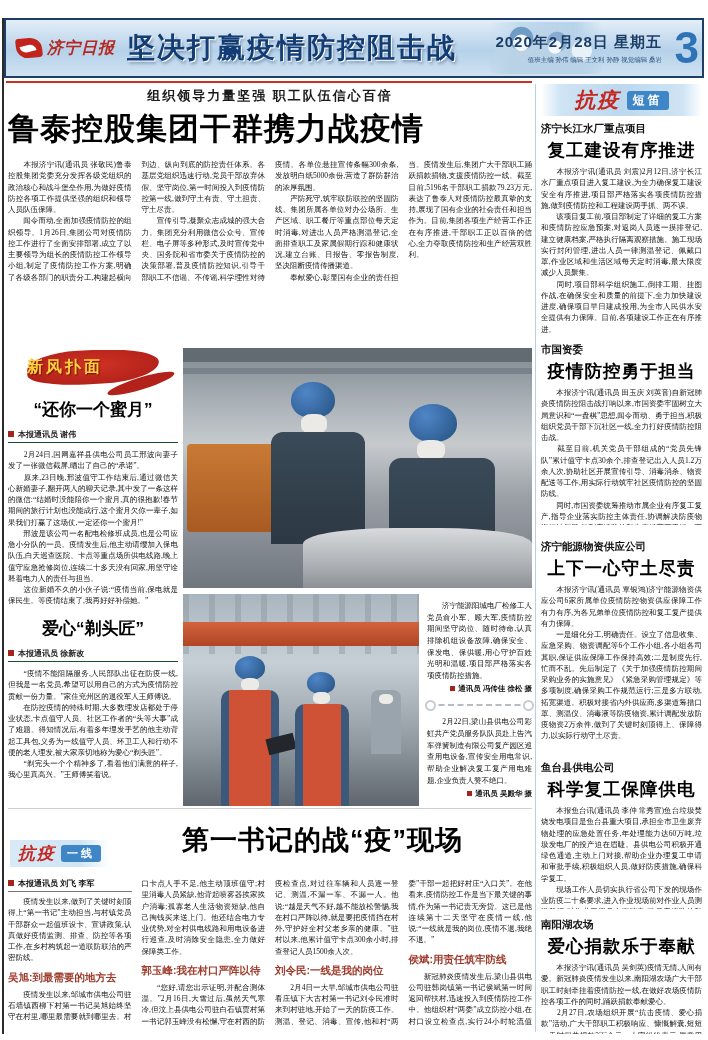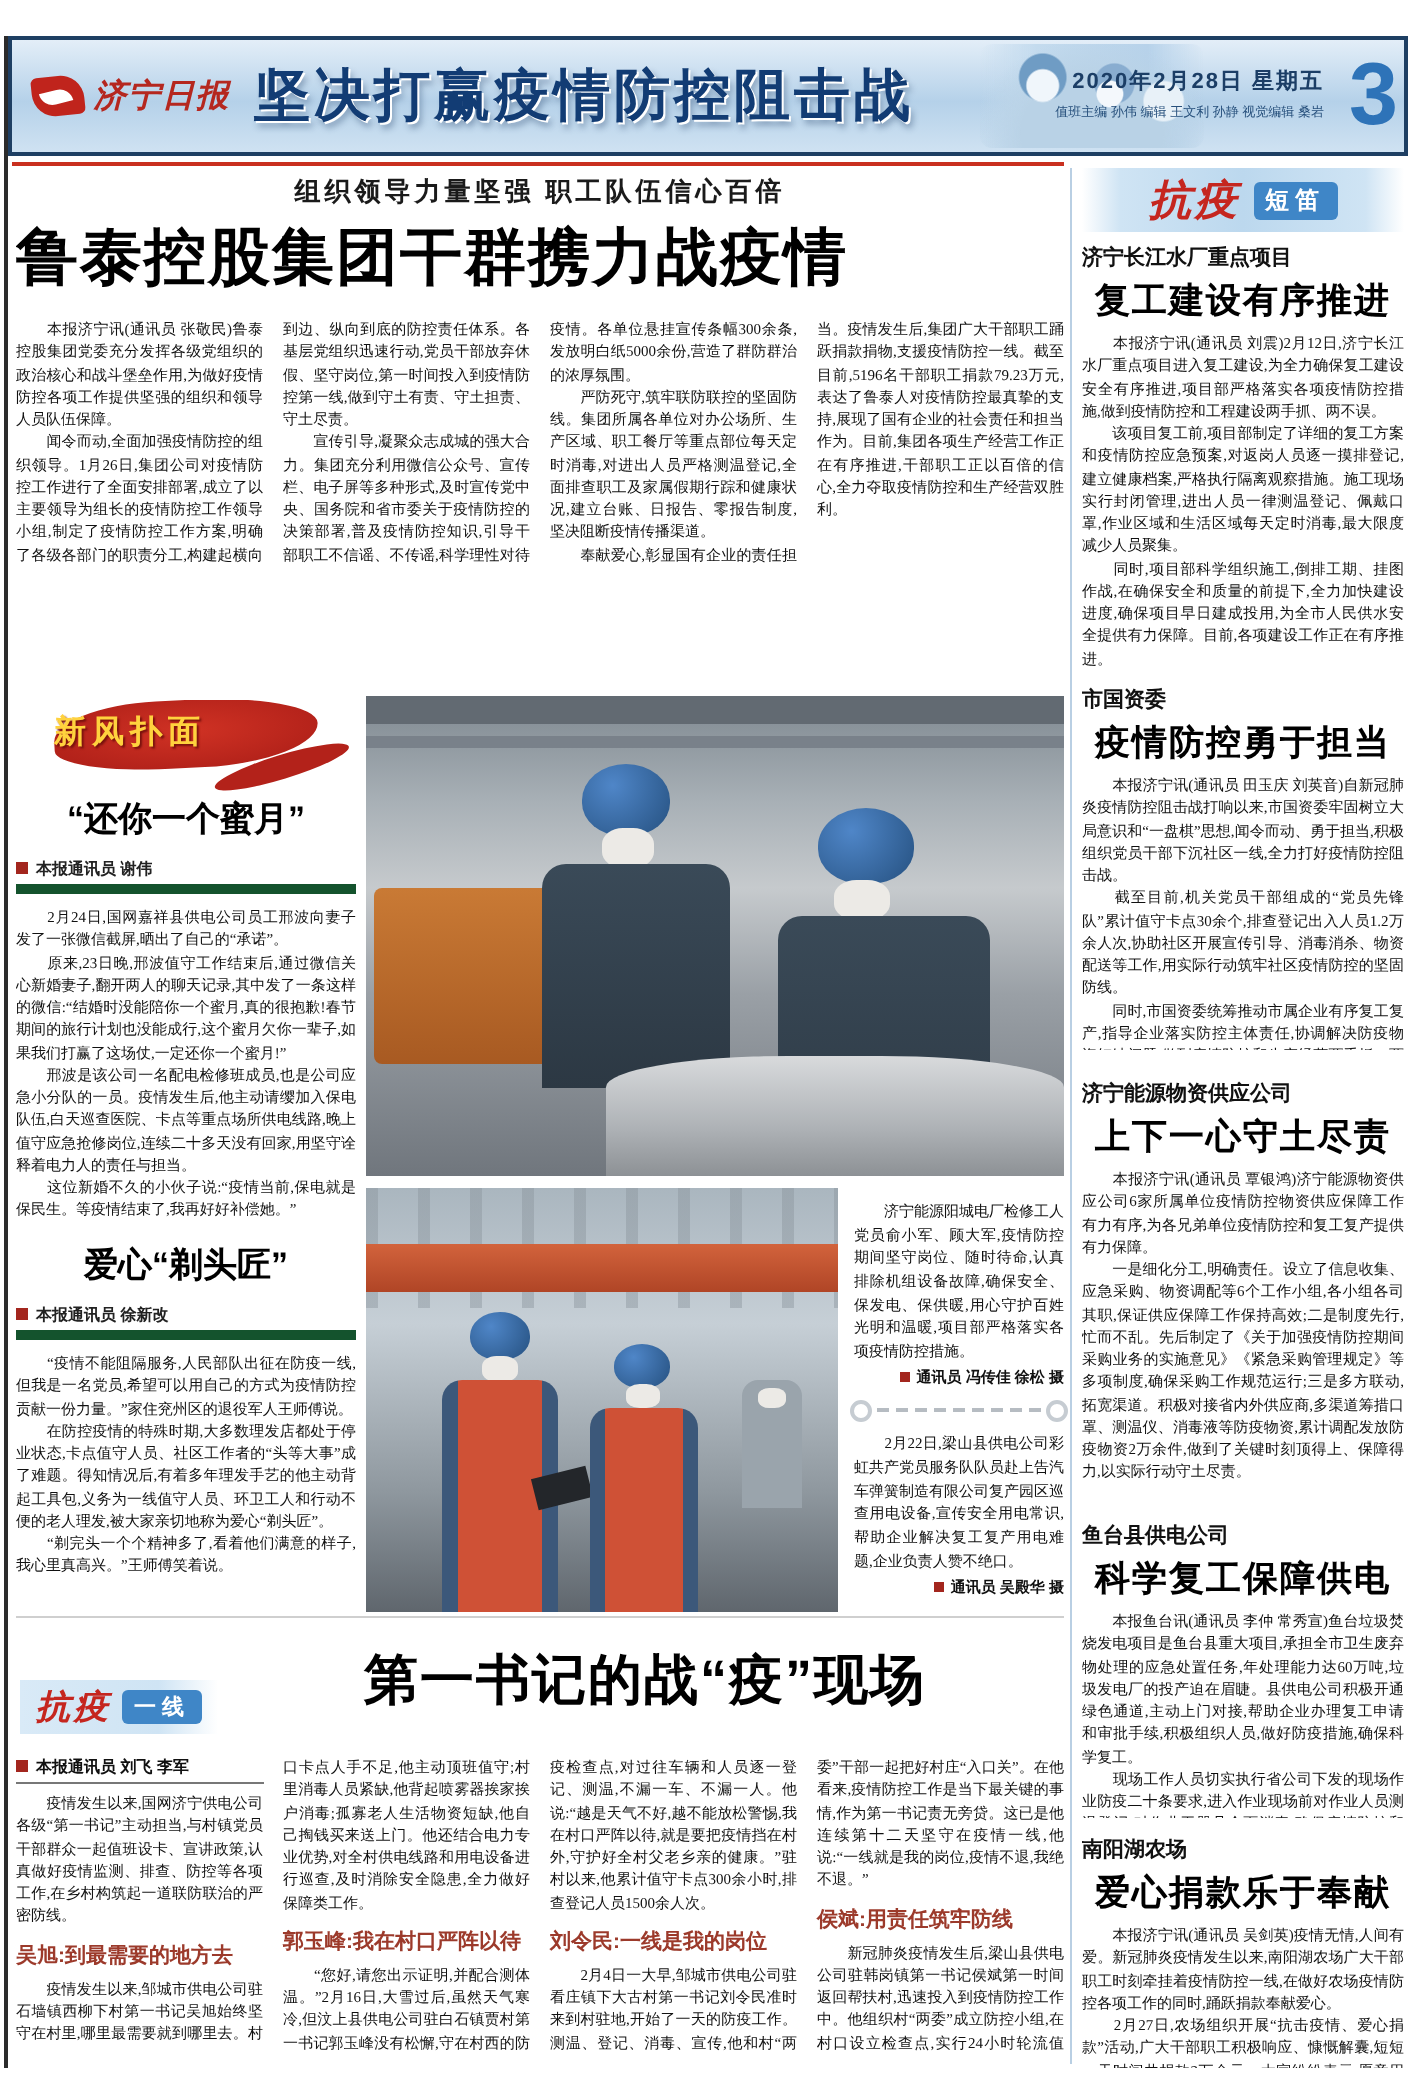--- a/index.html
+++ b/index.html
@@ -27,21 +27,21 @@
       radial-gradient(circle at 28% 40%, #f0f6fb 9%, transparent 10%),
       radial-gradient(circle at 28% 32%, #6f9cc4 13%, transparent 14%),
       radial-gradient(circle at 58% 48%, #f4f8fc 9%, transparent 10%),
       radial-gradient(circle at 60% 38%, #89add0 13%, transparent 14%),
       radial-gradient(circle at 82% 55%, #e8f1f8 10%, transparent 11%),
       radial-gradient(ellipse at 50% 85%, #b9d2e6 45%, transparent 75%),
       linear-gradient(90deg, transparent, #c4dbee 25%, #b7d2ea 75%, transparent);
     border-radius:6px; }
   .dateblock { position:absolute; right:40px; top:13px; text-align:right; color:#1c3e66;
     font-family:"Liberation Sans", sans-serif; z-index:2; }
-  .date { font-size:11px; font-weight:bold; letter-spacing:1px; }
+  .date { font-size:15px; font-weight:bold; letter-spacing:1px; }
   .staff { font-size:6.5px; margin-top:4px; color:#27507c; }
   .pagenum { position:absolute; right:3px; top:0px; font-family:"Liberation Sans", sans-serif;
     font-size:44px; font-weight:900; color:#2e73b8; line-height:56px; z-index:2; }
 
   .red-rule { position:absolute; left:6px; top:81px; width:526px; height:2px; background:#c9301f; }
 
   
   .main-story { position:absolute; left:8px; top:87px; width:524px; height:258px; overflow:hidden; }
   .kicker { text-align:center; font-size:13px; font-weight:bold; letter-spacing:2px; color:#1a1a1a;
     font-family:"Liberation Sans", sans-serif; }
@@ -71,21 +71,21 @@
   .feature-badge { width:132px; height:34px; margin:0 auto; position:relative; }
   .brush { position:absolute; inset:0; background:radial-gradient(ellipse at 50% 45%, #d03224 0%, #b3221a 75%);
     border-radius:45% 55% 50% 50% / 60% 50% 65% 40%; transform:rotate(-3deg); }
   .brush::after { content:""; position:absolute; right:-16px; bottom:-8px; width:70px; height:12px;
     background:#b3221a; border-radius:50%; transform:rotate(-14deg); }
   .feature-badge-text { position:relative; text-align:left; line-height:34px; color:#ffd23e;
     font-weight:900; font-size:16px; letter-spacing:3px; text-shadow:1px 1px 1px #7a120d;
     font-family:Liberation Serif, serif; }
   .feat-headline { text-align:center; font-size:17px; font-weight:700; margin-top:14px; color:#000;
     font-family:"Liberation Sans", sans-serif; }
-  .byline { font-size:8px; font-weight:bold; color:#222; border-bottom:5px solid #14532d;
+  .byline { font-size:8px; font-weight:bold; color:#222; border-bottom:1px solid #14532d;
     padding-bottom:2px; margin-top:8px; font-family:"Liberation Sans", sans-serif; }
   .byline::before { content:""; display:inline-block; width:6px; height:6px; background:#a3261e; margin-right:4px; }
   .feat-body { font-size:7.5px; line-height:1.5; text-align:justify; white-space:pre-line;
     margin-top:6px; overflow:hidden; }
 
   
   .photos { position:absolute; left:183px; top:348px; width:349px; height:460px; }
   .photo { position:absolute; overflow:hidden; }
   .photo1 { left:0; top:0; width:349px; height:240px;
     background:linear-gradient(180deg,#7e8890 0%,#a8b0b6 22%,#c6cacd 40%,#9aa0a6 62%,#70767d 100%); }
@@ -256,21 +256,21 @@
   <div class="bottom">
     <div class="bottom-head">
       <div class="bottom-badge">
         <span class="badge-script">抗疫</span>
         <span class="badge-tag">一线</span>
       </div>
       <div class="bottom-headline">第一书记的战“疫”现场</div>
     </div>
     <div class="bottom-cols">
       <div class="b-byline">本报通讯员 刘飞 李军</div>
-      <div class="b-text">　　疫情发生以来,国网济宁供电公司各级“第一书记”主动担当,与村镇党员干部群众一起值班设卡、宣讲政策,认真做好疫情监测、排查、防控等各项工作,在乡村构筑起一道联防联治的严密防线。</div>
+      <div class="b-text">　　疫情发生以来,做到了关键时刻顶得上“第一书记”主动担当,与村镇党员干部群众一起值班设卡、宣讲政策,认真做好疫情监测、排查、防控等各项工作,在乡村构筑起一道联防联治的严密防线。</div>
       <div class="b-subhead">吴旭:到最需要的地方去</div>
       <div class="b-text">　　疫情发生以来,邹城市供电公司驻石墙镇西柳下村第一书记吴旭始终坚守在村里,哪里最需要就到哪里去。村口卡点人手不足,他主动顶班值守;村里消毒人员紧缺,他背起喷雾器挨家挨户消毒;孤寡老人生活物资短缺,他自己掏钱买来送上门。他还结合电力专业优势,对全村供电线路和用电设备进行巡查,及时消除安全隐患,全力做好保障类工作。</div>
       <div class="b-subhead">郭玉峰:我在村口严阵以待</div>
       <div class="b-text">　　“您好,请您出示证明,并配合测体温。”2月16日,大雪过后,虽然天气寒冷,但汶上县供电公司驻白石镇贾村第一书记郭玉峰没有松懈,守在村西的防疫检查点,对过往车辆和人员逐一登记、测温,不漏一车、不漏一人。他说:“越是天气不好,越不能放松警惕,我在村口严阵以待,就是要把疫情挡在村外,守护好全村父老乡亲的健康。”驻村以来,他累计值守卡点300余小时,排查登记人员1500余人次。</div>
       <div class="b-subhead">刘令民:一线是我的岗位</div>
       <div class="b-text">　　2月4日一大早,邹城市供电公司驻看庄镇下大古村第一书记刘令民准时来到村驻地,开始了一天的防疫工作。测温、登记、消毒、宣传,他和村“两委”干部一起把好村庄“入口关”。在他看来,疫情防控工作是当下最关键的事情,作为第一书记责无旁贷。这已是他连续第十二天坚守在疫情一线,他说:“一线就是我的岗位,疫情不退,我绝不退。”</div>
       <div class="b-subhead">侯斌:用责任筑牢防线</div>
       <div class="b-text">　　新冠肺炎疫情发生后,梁山县供电公司驻韩岗镇第一书记侯斌第一时间返回帮扶村,迅速投入到疫情防控工作中。他组织村“两委”成立防控小组,在村口设立检查点,实行24小时轮流值守;利用大喇叭、微信群宣传防疫知识,组织党员志愿者对全村进行消毒。他还积极协调防疫物资,为值守人员送去口罩等物品,用实际行动筑牢农村疫情防控的坚实防线,赢得了干部群众的一致好评。</div>
     </div>
   </div>

